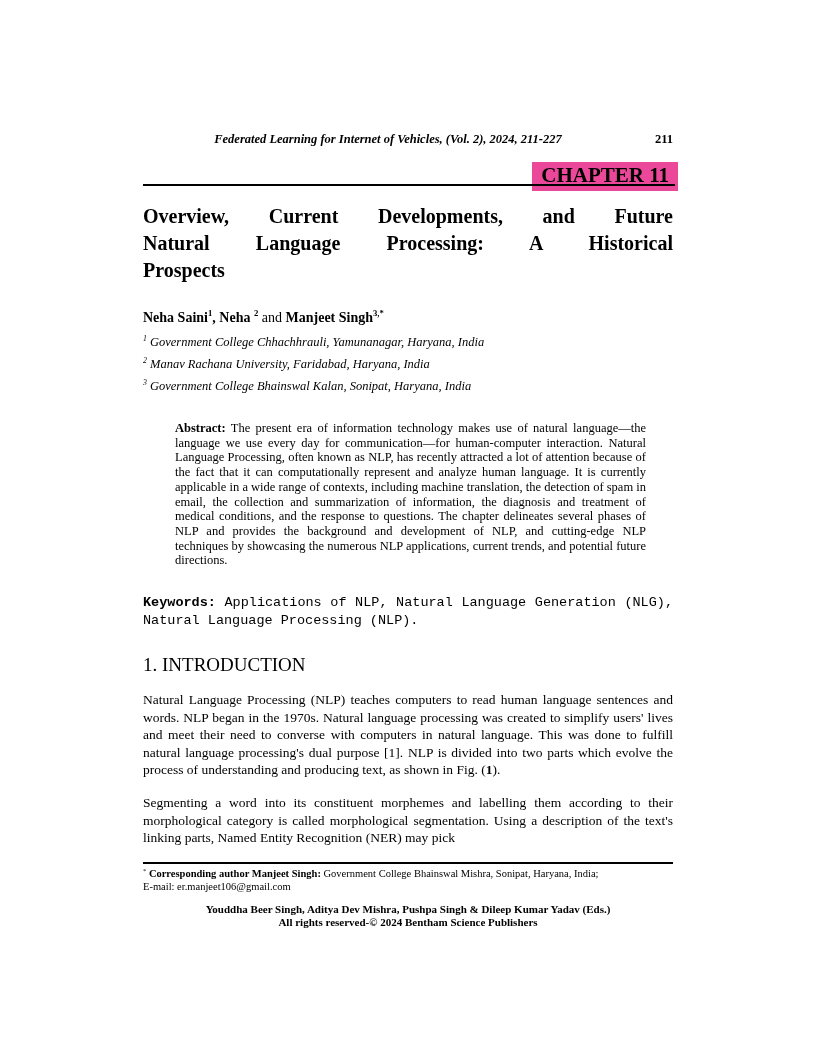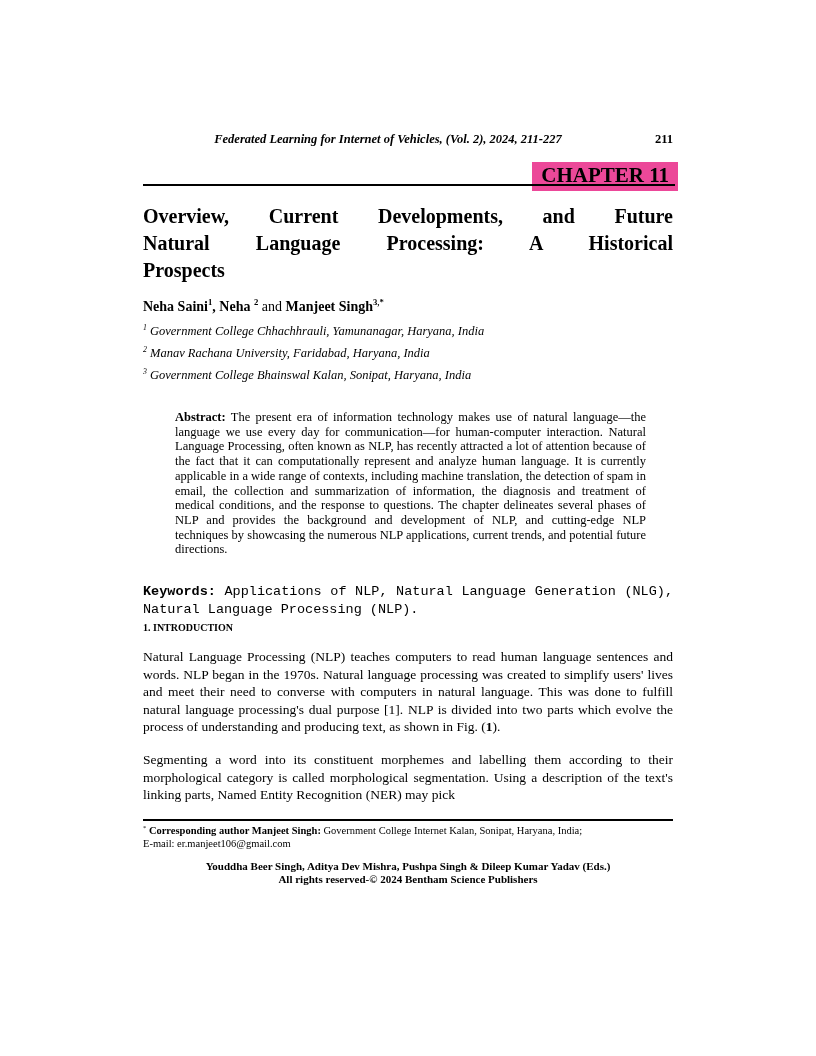--- a/index.html
+++ b/index.html
@@ -21,34 +21,34 @@
   .chapter-rule { position: absolute; left: 0; right: -2px; bottom: 2px; height: 2.5px; background: #000; z-index: 2; }
   .chapter-badge { position: absolute; right: -5px; bottom: -3px; background: #ec4899; padding: 1px 9px 3px 9px; font-size: 21px; font-weight: bold; }
   .chapter-badge span { position: relative; z-index: 3; }
 
   
   .paper-title { margin-top: 15px; font-size: 20px; font-weight: bold; line-height: 27px; }
   .paper-title .tl { text-align: justify; text-align-last: justify; }
   .paper-title .tl:last-child { text-align-last: left; }
 
   
-  .authors { margin-top: 15px; font-size: 14px; }
+  .authors { margin-top: 26px; font-size: 14px; }
   .authors b { font-weight: bold; }
   .affils { margin-top: 5px; font-size: 12.5px; font-style: italic; line-height: 22px; }
 
   
   .abstract { margin: 24px 27px 0 32px; font-size: 12.5px; line-height: 14.7px; text-align: justify; }
   .abstract .lbl { font-weight: bold; }
 
   
   .keywords { margin-top: 26px; font-size: 13.5px; line-height: 17.5px; text-align: justify; font-family: Liberation Mono, monospace; }
   .keywords .lbl { font-weight: bold; }
 
   
-  .sec-heading { margin-top: 4px; font-size: 10px; font-weight: bold; }
+  .sec-heading { margin-top: 25px; font-size: 19px; font-weight: normal; }
   .body-par { margin-top: 15px; font-size: 13.5px; line-height: 17.6px; text-align: justify; }
 
   
   .foot-rule { margin-top: 15px; height: 2px; background: #000; }
   .footnote { margin-top: 3px; font-size: 10.5px; line-height: 13.5px; }
   .footnote b { font-weight: bold; }
   .book-footer { margin-top: 9px; text-align: center; font-size: 11px; font-weight: bold; line-height: 13px; }
 </style>
 </head>
 <body>
@@ -85,20 +85,20 @@
 
   <p class="keywords"><span class="lbl">Keywords:</span><span> Applications of NLP, Natural Language Generation (NLG), Natural Language Processing (NLP).</span></p>
 
   <h2 class="sec-heading">1. INTRODUCTION</h2>
 
   <p class="body-par"><span>Natural Language Processing (NLP) teaches computers to read human language sentences and words. NLP began in the 1970s. Natural language processing was created to simplify users' lives and meet their need to converse with computers in natural language. This was done to fulfill natural language processing's dual purpose [1]. NLP is divided into two parts which evolve the process of understanding and producing text, as shown in Fig. (</span><b>1</b><span>).</span></p>
 
   <p class="body-par">Segmenting a word into its constituent morphemes and labelling them according to their morphological category is called morphological segmentation. Using a description of the text's linking parts, Named Entity Recognition (NER) may pick</p>
 
   <div class="foot-rule"></div>
-  <p class="footnote"><sup>*</sup><b> Corresponding author Manjeet Singh:</b><span> Government College Internet Kalan, Sonipat, Haryana, India;</span><br><span>E-mail: er.manjeet106@gmail.com</span></p>
+  <p class="footnote"><sup>*</sup><b> Corresponding author Manjeet Singh:</b><span> Government College Bhainswal Mishra, Sonipat, Haryana, India;</span><br><span>E-mail: er.manjeet106@gmail.com</span></p>
 
   <div class="book-footer">
     <div>Youddha Beer Singh, Aditya Dev Mishra, Pushpa Singh &amp; Dileep Kumar Yadav (Eds.)</div>
     <div>All rights reserved-© 2024 Bentham Science Publishers</div>
   </div>
 
 </div>
 
 </body></html>

